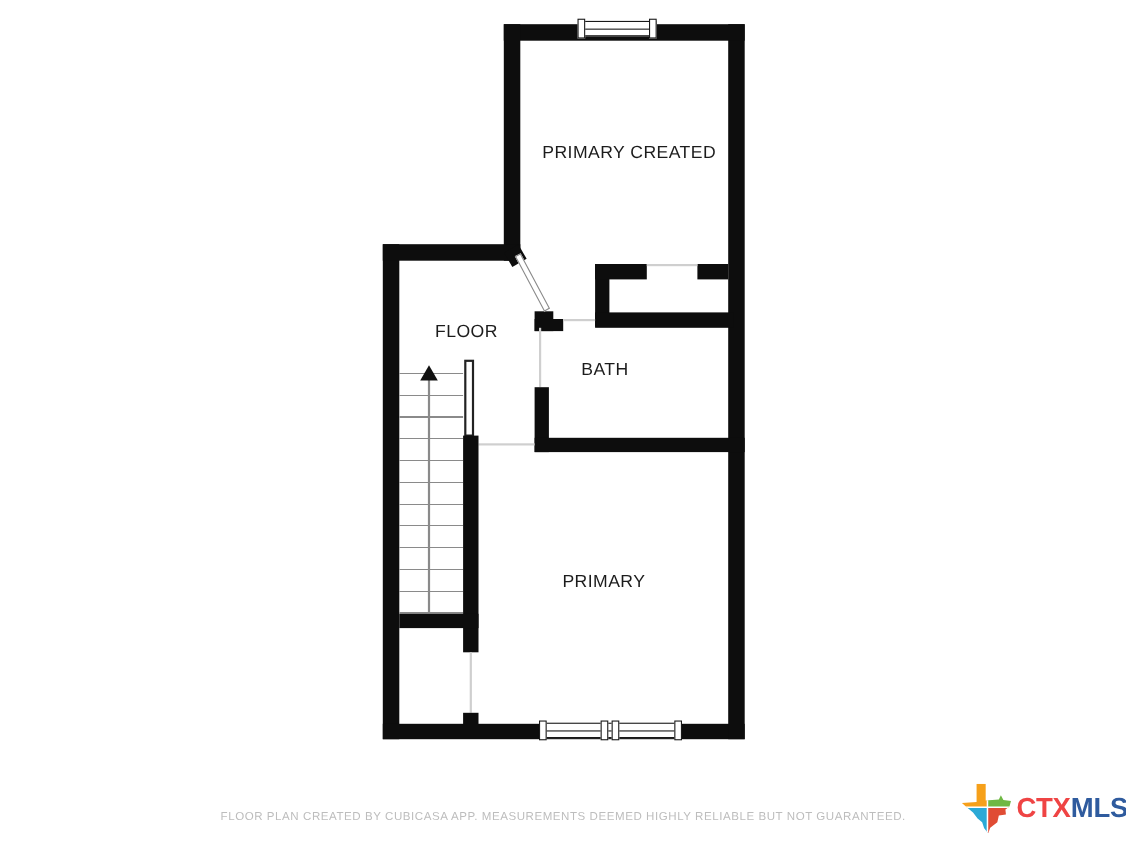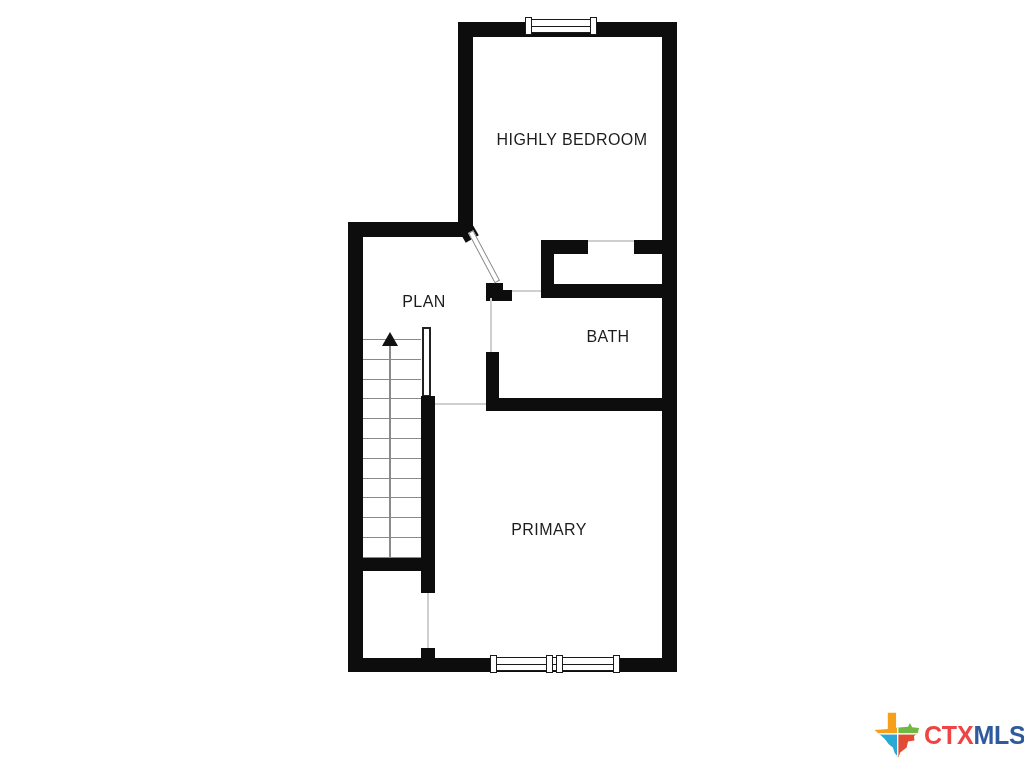--- a/index.html
+++ b/index.html
@@ -71,25 +71,26 @@
   <div class="window-box" style="left:527px;top:19px;width:70px;height:14px;"></div>
   <div class="window-cap" style="left:525px;top:17px;width:7px;height:18px;"></div>
   <div class="window-cap" style="left:590px;top:17px;width:7px;height:18px;"></div>
 
   <div class="window-box" style="left:492px;top:657px;width:128px;height:14px;"></div>
   <div class="window-cap" style="left:490px;top:655px;width:7px;height:18px;"></div>
   <div class="window-cap" style="left:546px;top:655px;width:7px;height:18px;"></div>
   <div class="window-cap" style="left:556px;top:655px;width:7px;height:18px;"></div>
   <div class="window-cap" style="left:613px;top:655px;width:7px;height:18px;"></div>
 
-  <div class="room-label" style="left:572px;top:140px;">HIGHLY BEDROOM</div>
-  <div class="room-label" style="left:424px;top:302px;">PLAN</div>
-  <div class="room-label" style="left:608px;top:337px;">BATH</div>
+  <div class="room-label" style="left:572px;top:140px;">PRIMARY CREATED</div>
+  <div class="room-label" style="left:424px;top:302px;">FLOOR</div>
+  <div class="room-label" style="left:550px;top:337px;">BATH</div>
   <div class="room-label" style="left:549px;top:530px;">PRIMARY</div>
 
+  <div class="footer-note">FLOOR PLAN CREATED BY CUBICASA APP. MEASUREMENTS DEEMED HIGHLY RELIABLE BUT NOT GUARANTEED.</div>
 
   <div class="brand">
     <svg width="50" height="46" viewBox="0 0 100 100">
       <defs>
         <clipPath id="txclip">
           <path d="M30 1 L48 1 L48 34 L74 32 L78 24 L83 33 L98 35 L95 46 L87 52 L88 62 L74 64 L71 77 L57 88 L53 99 L45 89 L41 77 L32 70 L23 58 L10 47 L1 39 L30 37 Z"></path>
         </clipPath>
       </defs>
       <g clip-path="url(#txclip)">
         <rect x="0" y="0" width="52" height="48" fill="#F6A01A"></rect>

